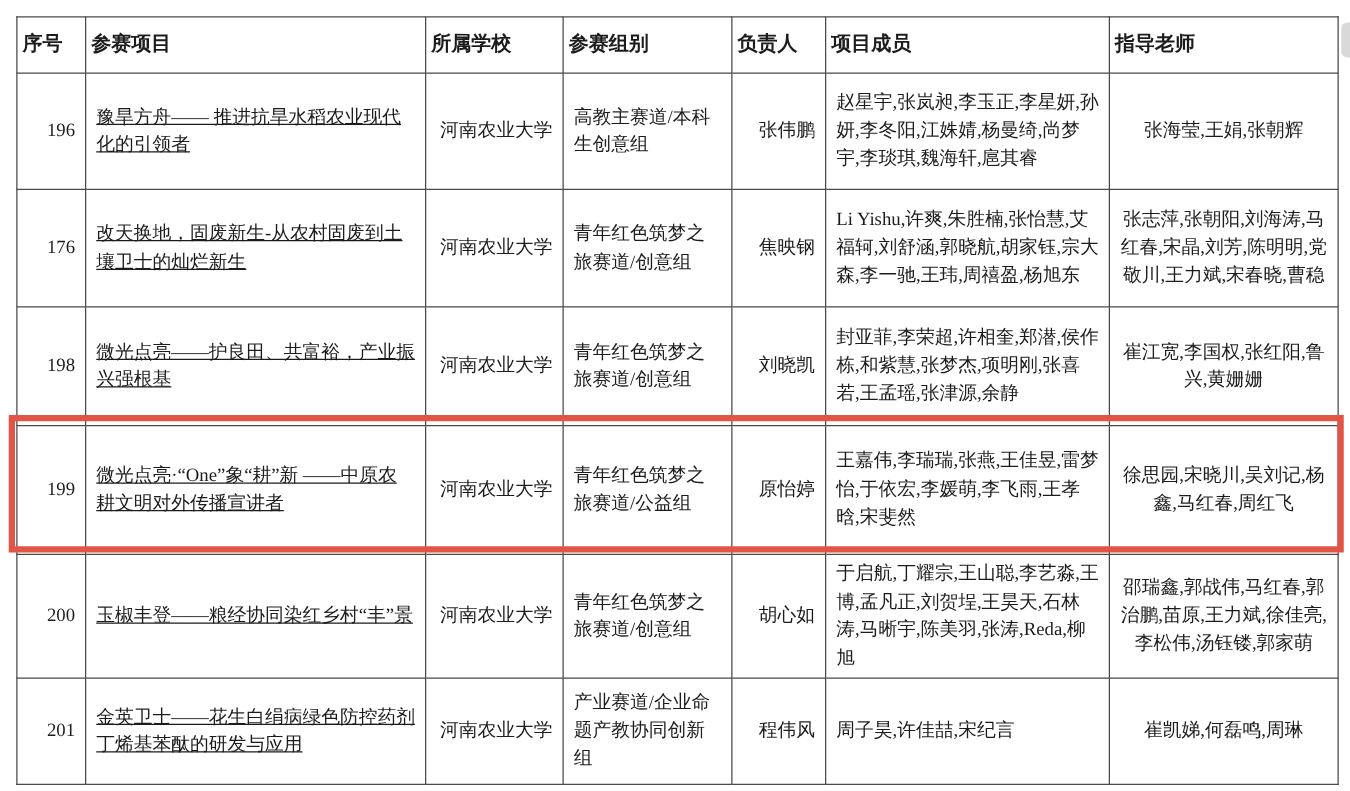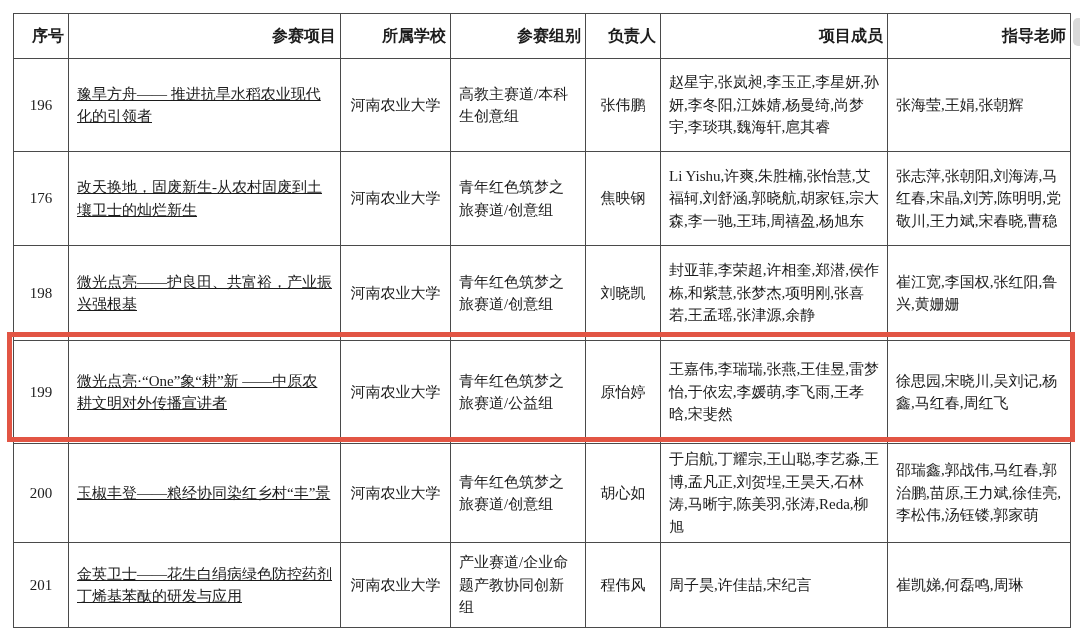--- a/index.html
+++ b/index.html
@@ -19,30 +19,30 @@
     font-size:15px;
     line-height:1.5;
     padding:4px 8px;
     vertical-align:middle;
     word-break:break-all;
     font-weight:normal;
   }
   .results-table th{
     font-weight:bold;
     font-size:16px;
-    text-align:right;
+    text-align:left;
     height:40px;
     padding:2px 4px;
   }
-  .c-center{text-align:center;}
+  .c-center{text-align:right;}
   .c-left{text-align:left;}
   .cell-project{padding-left:11px;padding-right:9px;text-decoration:underline;}
   .cell-group{padding-left:12px;padding-right:6px;margin-top:12px;}
   .cell-members{padding-left:9px;padding-right:5px;margin-top:37px;}
-  .cell-advisors{padding-left:9px;padding-right:5px;}
+  .cell-advisors{padding-left:9px;padding-right:5px;text-align:center;}
   tr.r196{height:93px;}
   tr.r197{height:94px;}
   tr.r198{height:95px;}
   tr.r199{height:103px;}
   tr.r200{height:95px;}
   tr.r201{height:85px;}
   .highlight-box{
     position:absolute;left:7px;top:332px;width:1068px;height:110px;
     border:5px solid #e25544;box-sizing:border-box;
     pointer-events:none;

